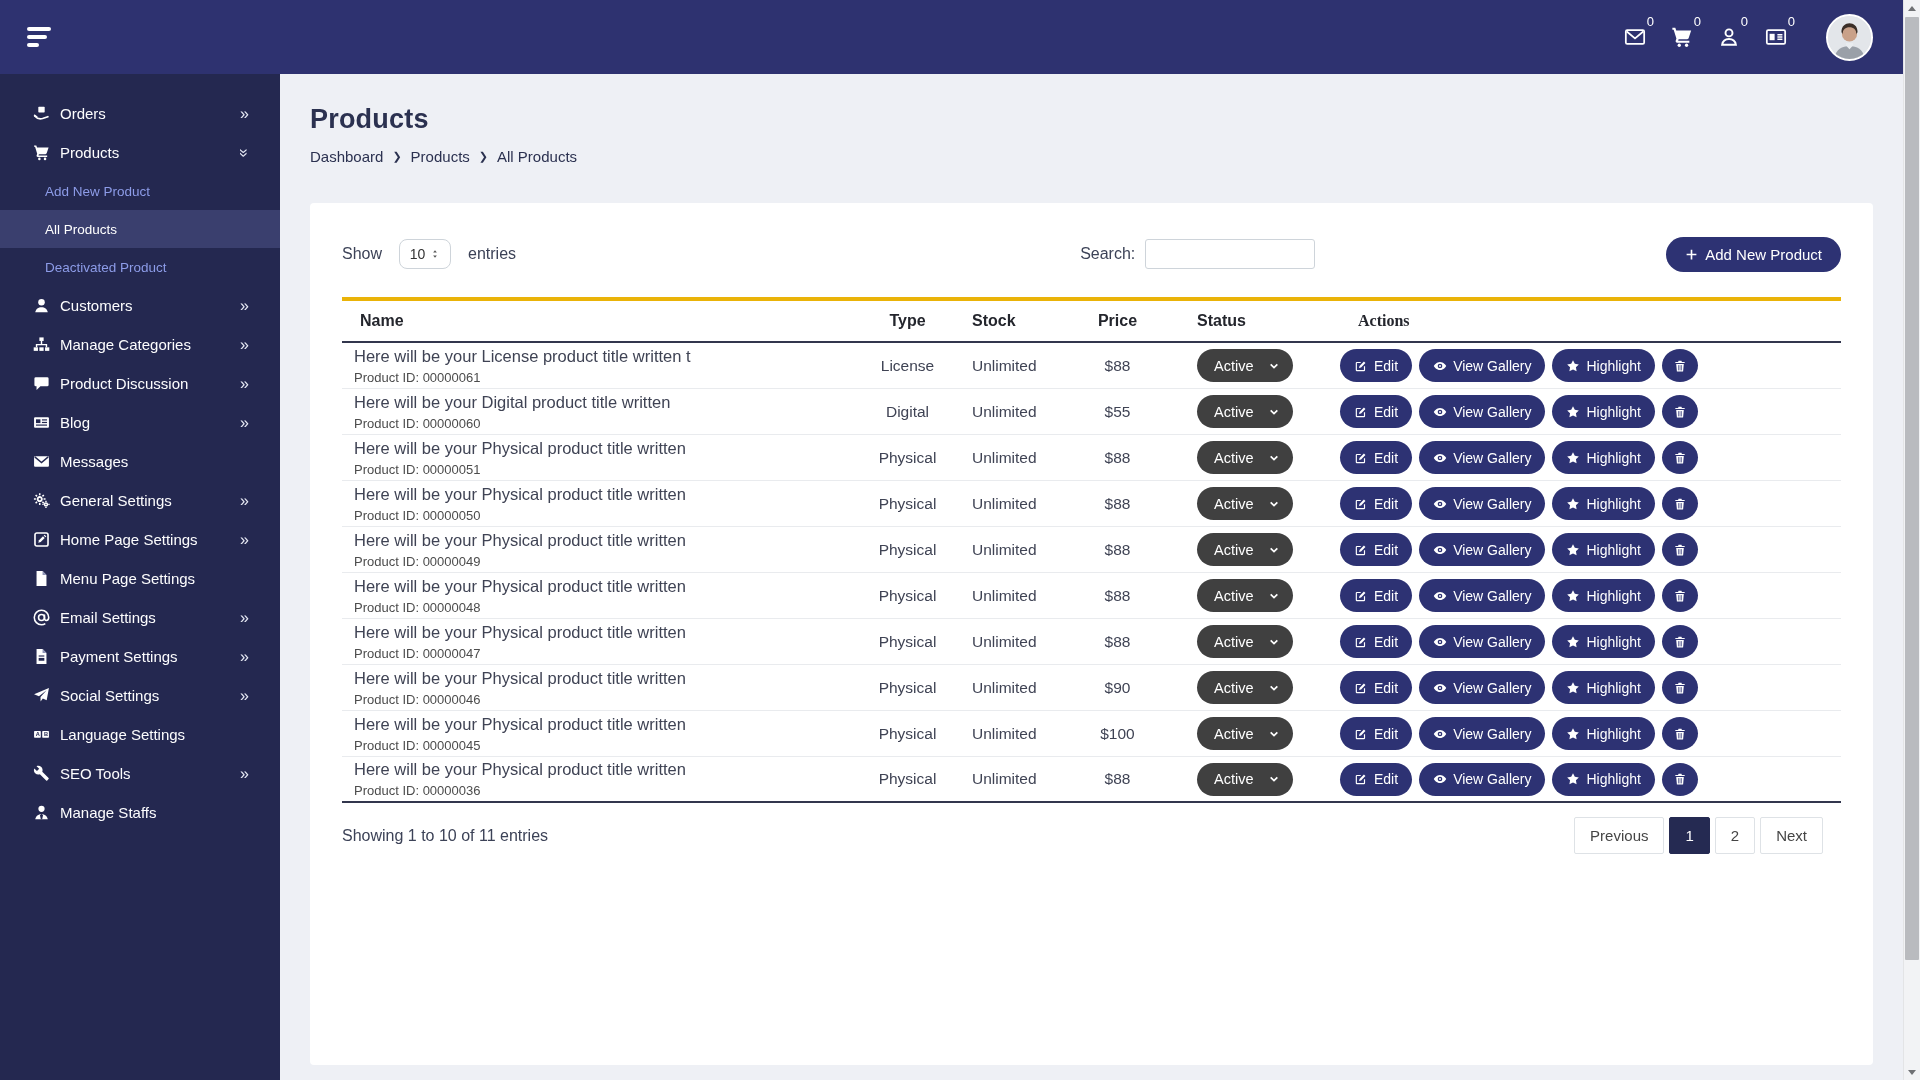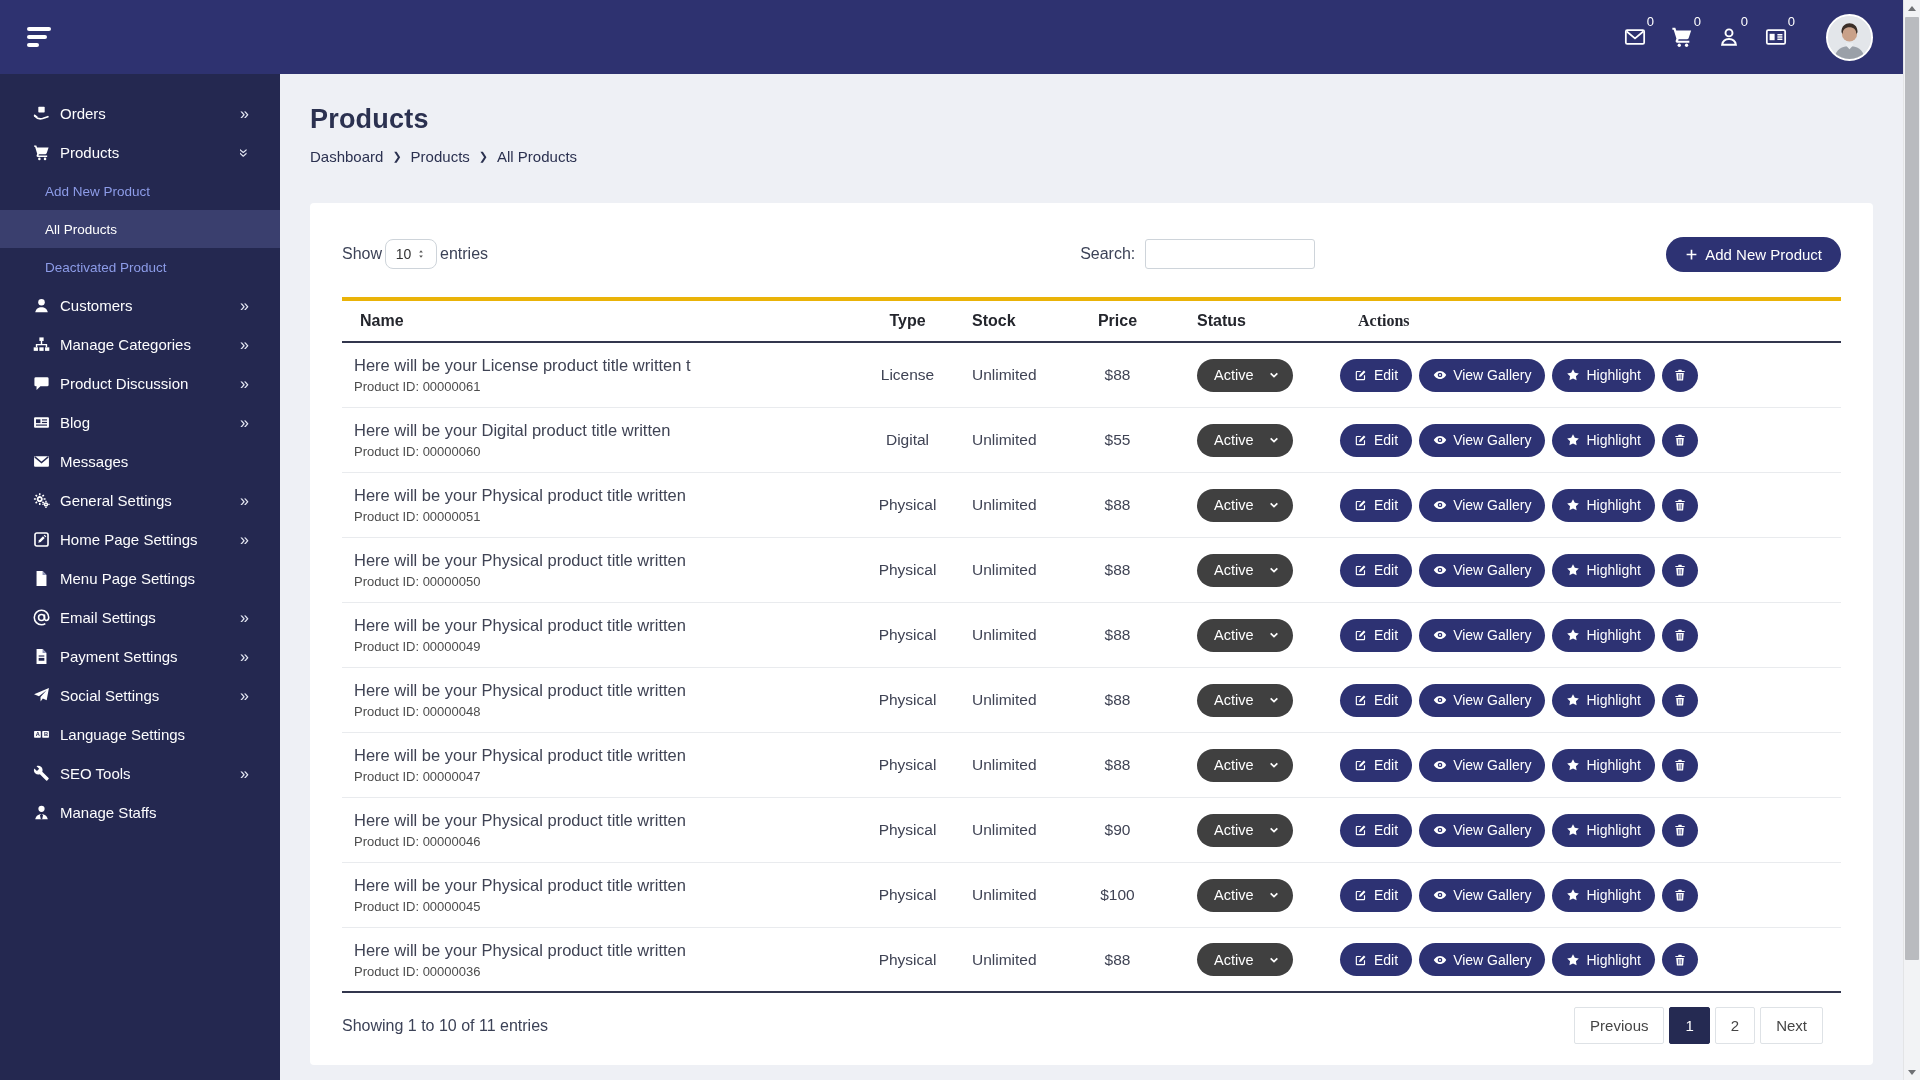--- a/index.html
+++ b/index.html
@@ -37,40 +37,40 @@
   .page-title { font-size:27px; font-weight:bold; color:#2b3150; letter-spacing:.2px; }
   .breadcrumb { margin-top:13px; display:flex; align-items:center; font-size:15px; color:#2b3150; }
   .breadcrumb .sep { margin:0 9px; font-size:11px; font-weight:bold; color:#2b3150; }
   .crumb { cursor:pointer; }
 
   .card { margin:38px 0 0 30px; width:1563px; height:862px; background:#fff; border-radius:4px; padding:34px 32px 0 32px; }
 
   
   .toolbar { display:flex; align-items:center; height:34px; }
   .show-group { display:flex; align-items:center; font-size:16px; color:#3c4257; }
-  .page-size { margin:0 3px; width:52px; height:30px; border:1px solid #ced4da; border-radius:8px;
+  .page-size { margin:0 17px; width:52px; height:30px; border:1px solid #ced4da; border-radius:8px;
                display:flex; align-items:center; justify-content:center; gap:5px; font-size:14px; color:#333; cursor:pointer; }
   .page-size svg { width:10px; height:14px; }
   .search-group { margin-left:auto; display:flex; align-items:center; font-size:16px; color:#3c4257; }
   .search-input { margin-left:10px; width:170px; height:30px; border:1px solid #ced4da; border-radius:3px; padding:0 8px; font-size:14px; color:#333; outline:none; }
   .add-btn { margin-left:351px; height:35px; border:none; border-radius:18px; background:#2d3273; color:#fff;
              font-size:15px; display:inline-flex; align-items:center; gap:7px; padding:0 19px; cursor:pointer; font-family:inherit; }
   .add-btn svg { width:13px; height:13px; }
 
   
   .ptable { margin-top:26px; border-top:4px solid #eab308; }
   .trow { display:grid; grid-template-columns:518px 95px 120px 85px 170px 1fr; align-items:center; }
   .thead { border-bottom:2px solid #32364d; font-weight:bold; font-size:16px; color:#24262d; padding:11px 0; }
   .thead .c-name { padding-left:18px; }
   .c-type { text-align:center; }
   .c-stock { padding-left:17px; }
   .c-price { text-align:center; }
   .c-status { padding-left:37px; }
   .thead .c-actions { padding-left:28px;font-family:Liberation Serif, serif; }
-  .tbody .trow { height:65px; border-bottom:1px solid #e9ebee; }
+  .tbody .trow { height:46px; border-bottom:1px solid #e9ebee; }
   .tbody .trow:last-child { border-bottom:2px solid #32364d; }
   .cell-name { padding-left:12px; }
   .p-title { font-size:16.5px; color:#3f4354; }
   .p-id { font-size:13px; color:#4c4c4c; margin-top:4px; }
   .cell-plain { font-size:15.5px; color:#3f4354; }
   .cell-actions { display:flex; align-items:center; gap:7px; padding-left:10px; }
 
   .btn { border:none; border-radius:17px; background:#2d3273; color:#fff; font-size:14px; height:33px;
          display:inline-flex; align-items:center; gap:6px; padding:0 14px; cursor:pointer; font-family:inherit; }
   .btn svg { width:14px; height:14px; }

